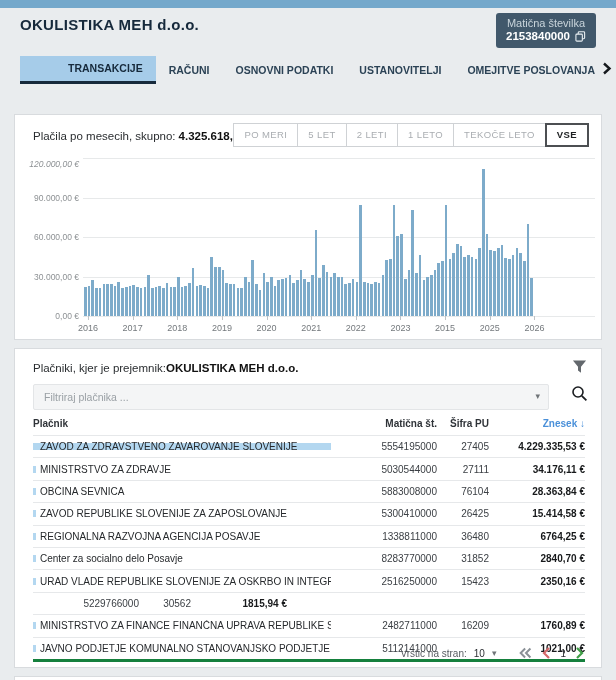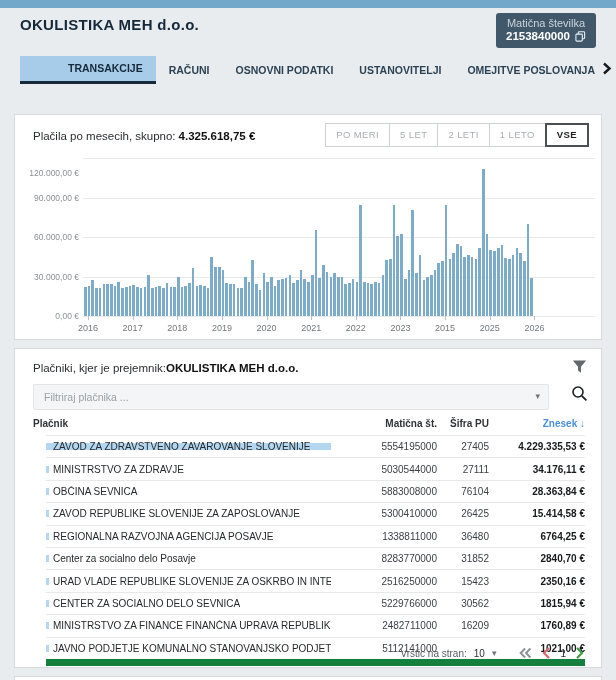--- a/index.html
+++ b/index.html
@@ -42,21 +42,21 @@
                 font-size:10.5px;padding:0 24px 0 10px;color:#333;box-sizing:border-box;outline:none;
                 font-family:"Liberation Sans","DejaVu Sans",sans-serif;}
   .search-input::placeholder{color:#9aa0a5;}
   .search-caret{position:absolute;right:9px;top:7px;font-size:9px;color:#6f7478;cursor:pointer;}
   .mag{position:absolute;right:13px;top:36px;cursor:pointer;}
   .thead{position:absolute;left:18px;right:16px;top:69px;display:flex;font-size:10px;font-weight:bold;color:#2f3338;}
   .hname{flex:1;cursor:pointer;}
   .hm{width:78px;text-align:right;cursor:pointer;}
   .hs{width:52px;text-align:right;cursor:pointer;}
   .hz{width:96px;text-align:right;cursor:pointer;}
-  .rows{position:absolute;left:18px;right:16px;top:86px;border-bottom:7px solid #15803d;margin-left:13px;}
+  .rows{position:absolute;left:18px;right:16px;top:86px;border-bottom:3px solid #15803d;}
   .trow{display:flex;align-items:center;height:21.4px;border-top:1px solid #e6e8ea;font-size:10px;color:#26292c;cursor:pointer;}
   .cell-name{flex:1;position:relative;padding-left:7px;overflow:hidden;white-space:nowrap;}
   .cell-name .accent{position:absolute;left:0;top:2px;bottom:2px;z-index:0;}
   .cell-name .txt{position:relative;z-index:1;}
   .cell-m{width:71px;text-align:right;color:#3c4045;padding-left:35px;}
   .cell-s{width:52px;text-align:right;color:#3c4045;}
   .cell-z{width:96px;text-align:right;font-weight:bold;color:#17191b;}
   .pager{position:absolute;right:16px;bottom:7px;display:flex;align-items:center;font-size:10px;color:#565b60;gap:7px;}
   .pager .val{color:#2c2f33;}
   .pgbtn{display:flex;align-items:center;cursor:pointer;}
@@ -100,20 +100,21 @@
 
   <div class="panel" id="chart-panel">
     <div class="chart-header-text">
       <span>Plačila po mesecih, skupno:</span><span class="chart-total">4.325.618,75 €</span>
     </div>
     <div class="range-group">
         <div class="range-btn">PO MERI</div>
         <div class="range-btn">5 LET</div>
         <div class="range-btn">2 LETI</div>
         <div class="range-btn">1 LETO</div>
+        <div class="range-btn">TEKOČE LETO</div>
         <div class="range-btn active">VSE</div>
       </div>
     <div class="chart-area">
       <div class="plot">
           <div class="grid" style="top: 0px;"></div>
           <div class="grid" style="top: 39.5px;"></div>
           <div class="grid" style="top: 79px;"></div>
           <div class="grid" style="top: 118.5px;"></div>
           <div class="grid" style="top: 158px;"></div>
           <div class="bar" style="left: 1px; width: 2.6px; height: 28.9667px; background: rgb(125, 171, 202);"></div>
@@ -242,21 +243,21 @@
           <div class="xtick" style="left: 94.28px;"></div>
           <div class="xtick" style="left: 138.92px;"></div>
           <div class="xtick" style="left: 183.56px;"></div>
           <div class="xtick" style="left: 228.2px;"></div>
           <div class="xtick" style="left: 272.84px;"></div>
           <div class="xtick" style="left: 317.48px;"></div>
           <div class="xtick" style="left: 362.12px;"></div>
           <div class="xtick" style="left: 406.76px;"></div>
           <div class="xtick" style="left: 451.4px;"></div>
         </div>
-    <span class="ylab" style="top: 17px;">120.000,00 €</span>
+    <span class="ylab" style="top: 8px; font-style: italic;">120.000,00 €</span>
         <span class="ylab" style="top: 41.5px;">90.000,00 €</span>
         <span class="ylab" style="top: 81px;">60.000,00 €</span>
         <span class="ylab" style="top: 120.5px;">30.000,00 €</span>
         <span class="ylab" style="top: 160px;">0,00 €</span>
         <span class="xlab" style="left: 73px;">2016</span>
         <span class="xlab" style="left: 117.64px;">2017</span>
         <span class="xlab" style="left: 162.28px;">2018</span>
         <span class="xlab" style="left: 206.92px;">2019</span>
         <span class="xlab" style="left: 251.56px;">2020</span>
         <span class="xlab" style="left: 296.2px;">2021</span>
@@ -334,21 +335,20 @@
           <div class="cell-s">31852</div>
           <div class="cell-z">2840,70 €</div>
         </div>
         <div class="trow">
           <div class="cell-name"><span class="accent" style="width: 2.5px; background: rgb(179, 215, 240);"></span><span class="txt">URAD VLADE REPUBLIKE SLOVENIJE ZA OSKRBO IN INTEGRACIJO MIGRANTOV</span></div>
           <div class="cell-m">2516250000</div>
           <div class="cell-s">15423</div>
           <div class="cell-z">2350,16 €</div>
         </div>
         <div class="trow">
-          <div class="cell-name"><span class="accent" style="width: 2.5px; background: rgb(179, 215, 240);"></span><span class="txt">CENTER ZA SOCIALNO DELO SEVNICA</span></div>
           <div class="cell-m">5229766000</div>
           <div class="cell-s">30562</div>
           <div class="cell-z">1815,94 €</div>
         </div>
         <div class="trow">
           <div class="cell-name"><span class="accent" style="width: 2.5px; background: rgb(179, 215, 240);"></span><span class="txt">MINISTRSTVO ZA FINANCE FINANČNA UPRAVA REPUBLIKE SLOVENIJE</span></div>
           <div class="cell-m">2482711000</div>
           <div class="cell-s">16209</div>
           <div class="cell-z">1760,89 €</div>
         </div>

